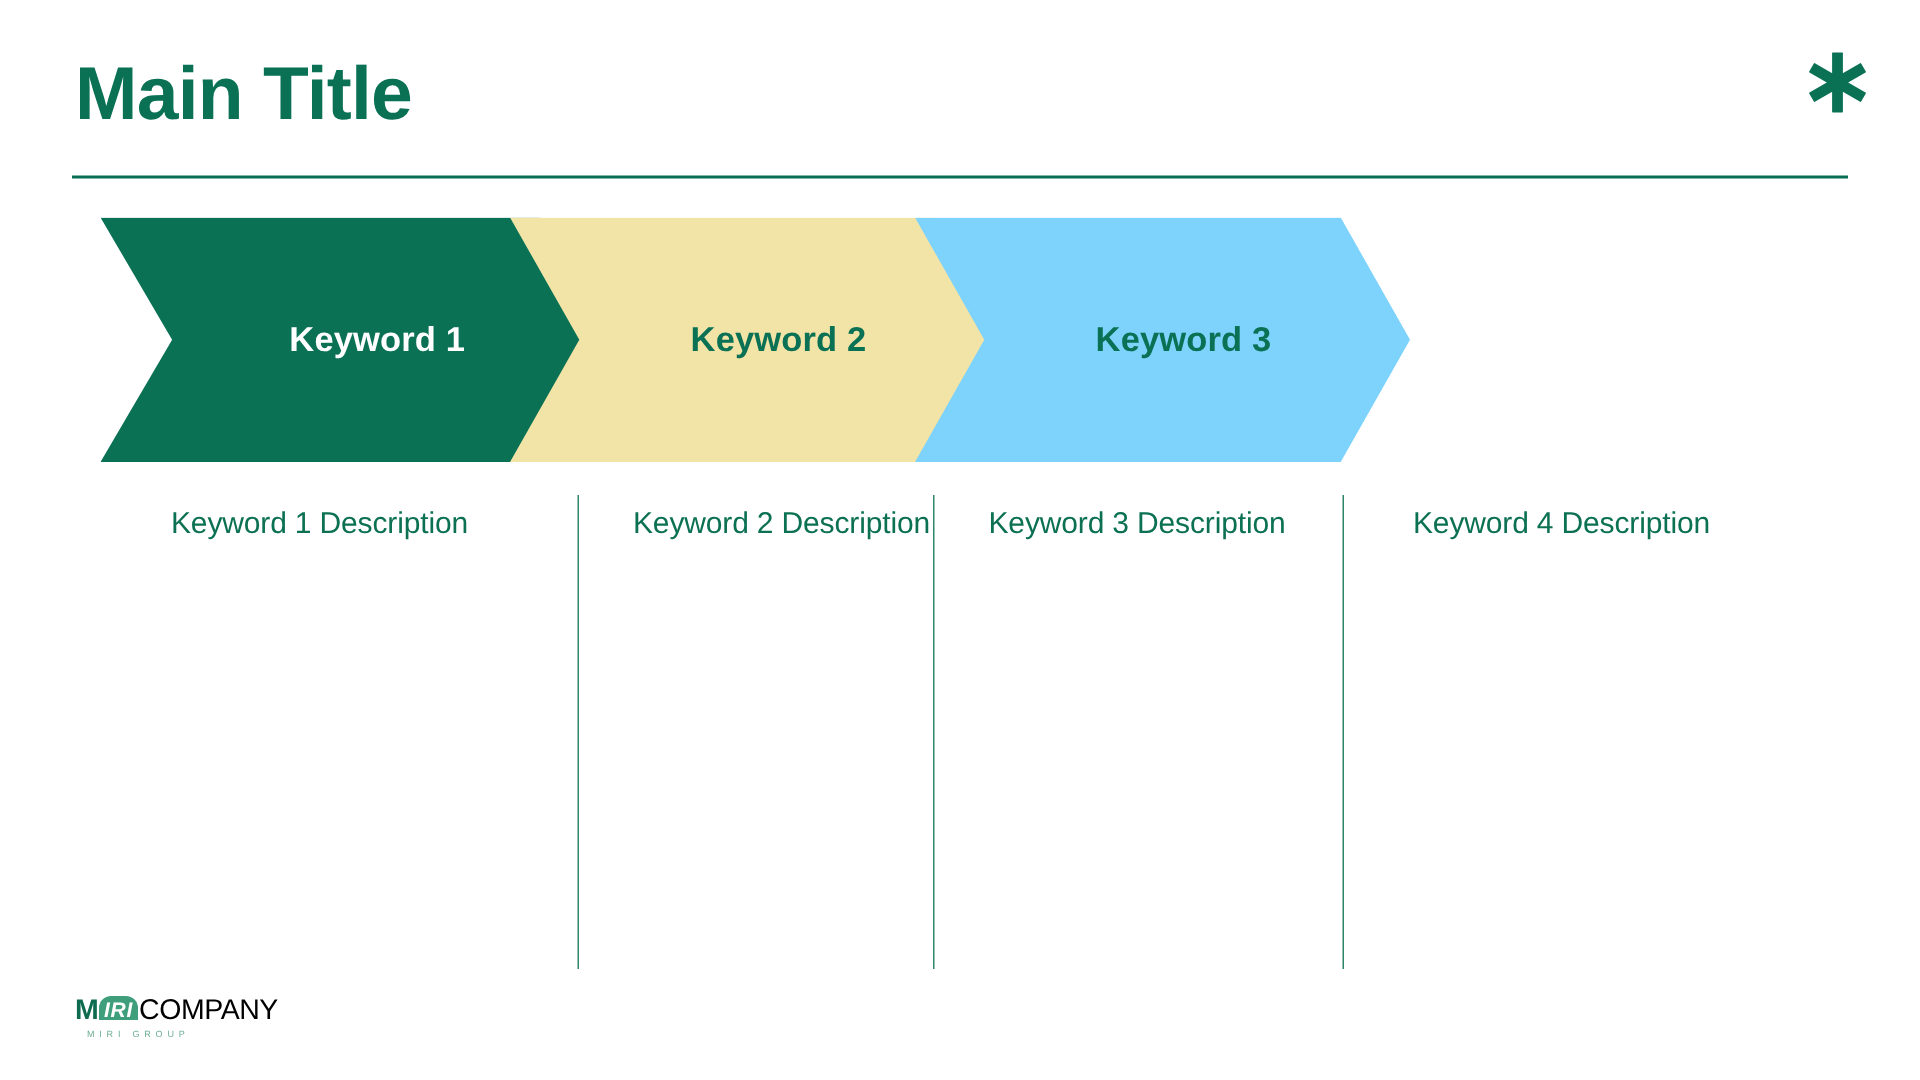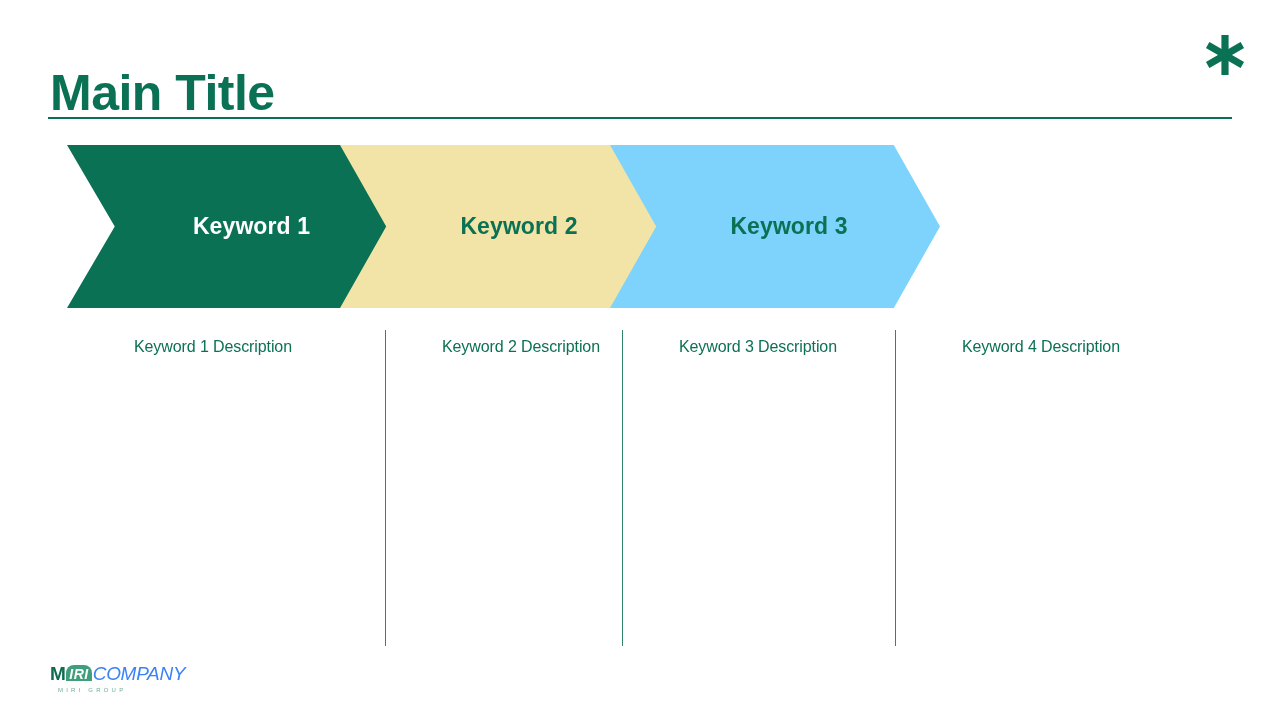--- a/index.html
+++ b/index.html
@@ -20,21 +20,20 @@
   #page-title {
     position: absolute;
     left: 50px;
     top: 36px;
     font-size: 50px;
     font-weight: bold;
     color: #0A7155;
     letter-spacing: -0.5px;
     line-height: 1.05;
     white-space: nowrap;
-    margin-top: 31px;
   }
   #title-rule {
     position: absolute;
     left: 48px;
     top: 117px;
     width: 1184px;
     height: 1.6px;
     background: #0A6E56;
   }
   #asterisk-icon {
@@ -93,21 +92,21 @@
     top: 0;
     width: 272px;
     height: 316px;
   }
   .description-text {
     position: absolute;
     top: 8px;
     left: 0;
     width: 100%;
     text-align: center;
-    font-size: 16px;
+    font-size: 20px;
     color: #0C7153;
     letter-spacing: -0.1px;
     white-space: nowrap;
   }
   .col-divider {
     position: absolute;
     top: 0;
     left: 0;
     width: 1.2px;
     height: 316px;
@@ -148,22 +147,21 @@
     border-radius: 8px 8px 0 0;
     padding: 2px 3px 0 3px;
     line-height: 1;
     letter-spacing: 0.5px;
     margin: 0 1px;
     transform: translateY(-1px);
     font-style: italic;
   }
   .logo-company {
     font-size: 19px;
-    font-style: italic;
-    color: #3b82f6;
+    color: #000000;
     letter-spacing: -0.3px;
     line-height: 1;
     text-align: center;
   }
   .logo-sub {
     margin-top: 3px;
     font-size: 6px;
     color: #6FAE94;
     letter-spacing: 3.2px;
     padding-left: 8px;

